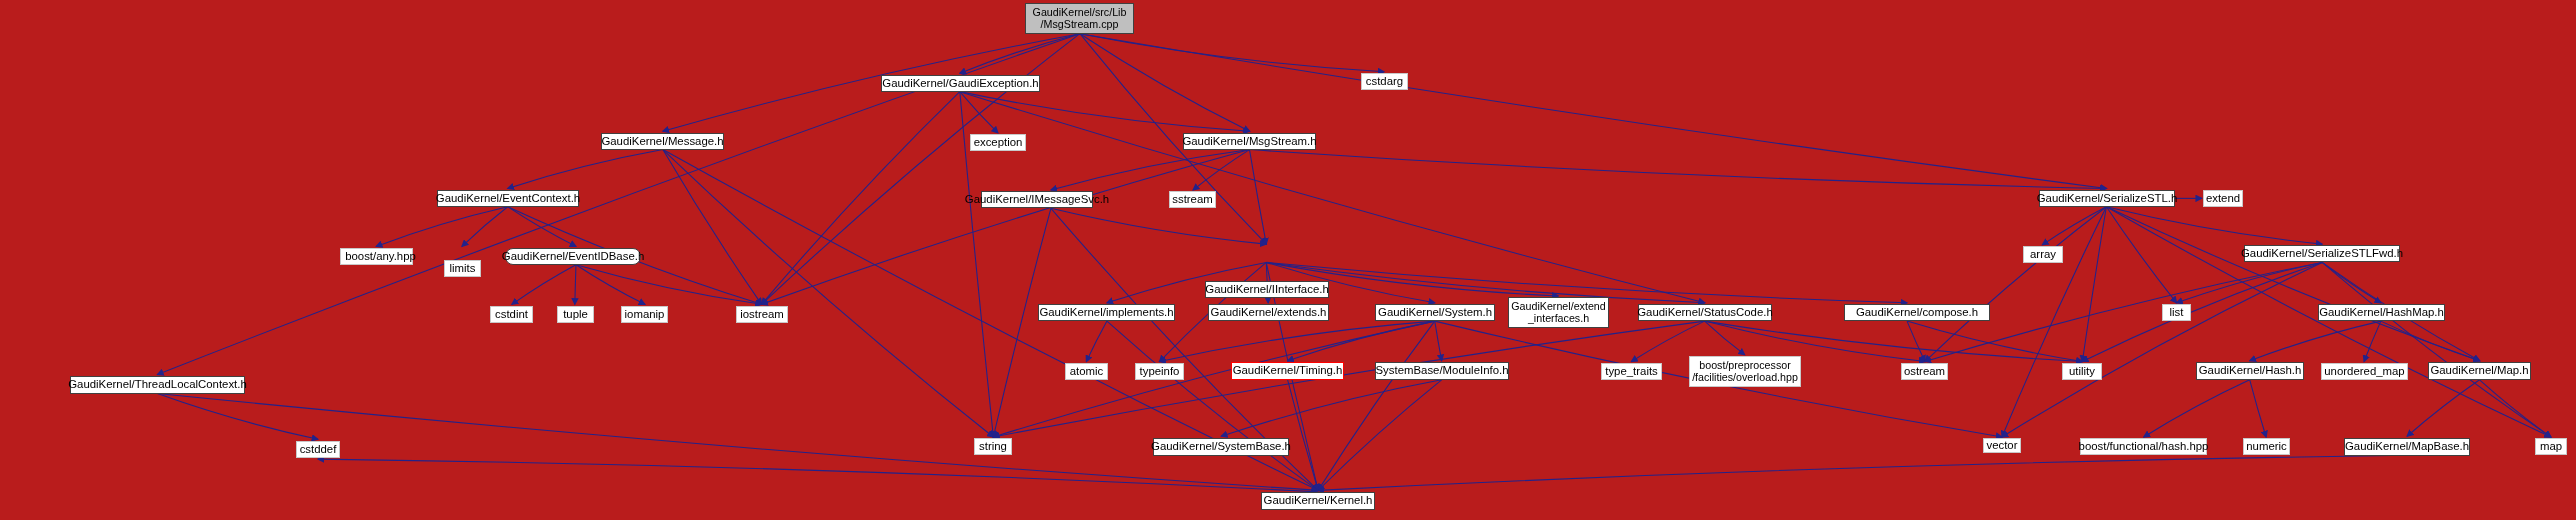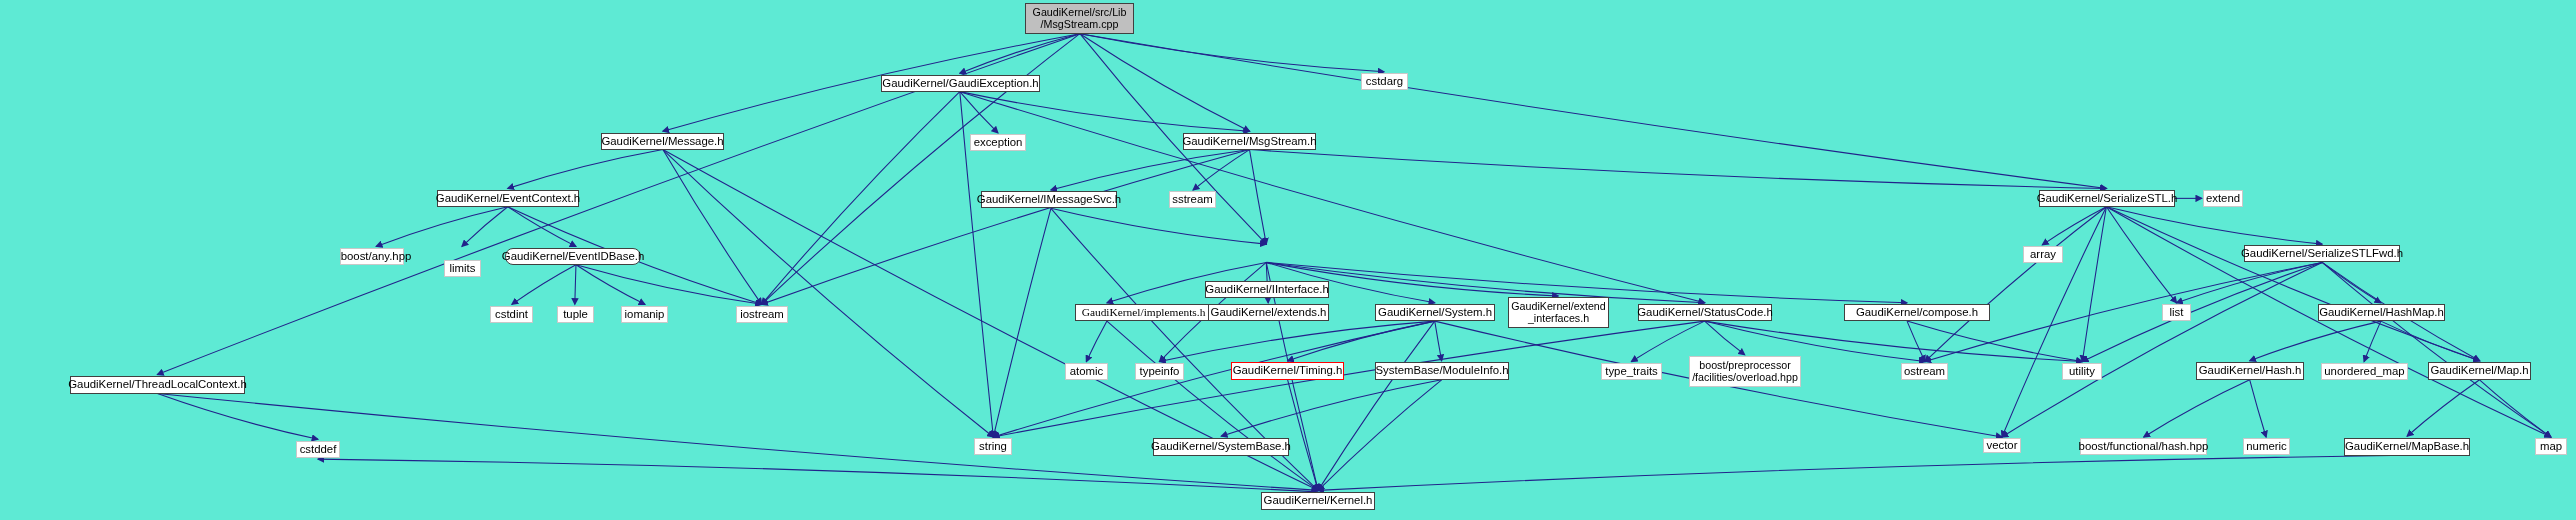--- a/index.html
+++ b/index.html
@@ -1,20 +1,20 @@
 <!DOCTYPE html>
 <html style="font-size:12.2px"><head>
 <meta charset="utf-8">
 <style>
   html,body{margin:0;padding:0;background:#ffffff;}
   #graph{
     position:relative;
     width:2576px;
     height:521px;
-    background:#5eead4;
+    background:#b91c1c;
     font-family:"Liberation Sans", sans-serif;
     overflow:hidden;
   }
   #edges{position:absolute;left:0;top:0;width:2576px;height:521px;}
   .node{
     position:absolute;
     box-sizing:border-box;
     display:flex;
     align-items:center;
     justify-content:center;
@@ -138,30 +138,30 @@
   <div id="node-layer">
       <div class="node root" style="left: 1025px; top: 3px; width: 109px; height: 30.5px; font-size: 10.7px;">GaudiKernel/src/Lib
 /MsgStream.cpp</div>
       <div class="node hdr" style="left: 881px; top: 75px; width: 159px; height: 17px;">GaudiKernel/GaudiException.h</div>
       <div class="node sys" style="left: 1361px; top: 73px; width: 47px; height: 17px;">cstdarg</div>
       <div class="node hdr" style="left: 601px; top: 133px; width: 123px; height: 17px;">GaudiKernel/Message.h</div>
       <div class="node hdr" style="left: 1183px; top: 133px; width: 133px; height: 17px;">GaudiKernel/MsgStream.h</div>
       <div class="node sys" style="left: 970px; top: 134px; width: 56px; height: 17px;">exception</div>
       <div class="node hdr" style="left: 2039px; top: 190px; width: 136px; height: 17px;">GaudiKernel/SerializeSTL.h</div>
       <div class="node sys" style="left: 2203px; top: 190px; width: 40px; height: 17px;">extend</div>
-      <div class="node hdr" style="left: 981px; top: 191px; width: 136px; height: 17px;">GaudiKernel/IMessageSvc.h</div>
+      <div class="node hdr" style="left: 981px; top: 191px; width: 112px; height: 17px;">GaudiKernel/IMessageSvc.h</div>
       <div class="node sys" style="left: 1169px; top: 191px; width: 47px; height: 17px;">sstream</div>
       <div class="node hdr" style="left: 437px; top: 190px; width: 142px; height: 17px;">GaudiKernel/EventContext.h</div>
       <div class="node hdr" style="left: 1205px; top: 245px; width: 124px; height: 17px; margin-top: 36px;">GaudiKernel/IInterface.h</div>
       <div class="node hdr" style="left: 2244px; top: 245px; width: 156px; height: 17px; text-align: center;">GaudiKernel/SerializeSTLFwd.h</div>
       <div class="node sys" style="left: 2023px; top: 246px; width: 40px; height: 17px;">array</div>
       <div class="node hdr" style="left: 505px; top: 248px; width: 136px; height: 17px; border-radius: 8px;">GaudiKernel/EventIDBase.h</div>
-      <div class="node sys" style="left: 340px; top: 248px; width: 64px; height: 17px; padding-left: 11px;">boost/any.hpp</div>
+      <div class="node sys" style="left: 340px; top: 248px; width: 73px; height: 17px; padding-left: 11px;">boost/any.hpp</div>
       <div class="node sys" style="left: 444px; top: 260px; width: 37px; height: 17px;">limits</div>
-      <div class="node hdr" style="left: 1075px; top: 304px; width: 137px; height: 17px; font-family: Liberation Serif, serif;">GaudiKernel/implements.h</div>
+      <div class="node hdr" style="left: 1038px; top: 304px; width: 137px; height: 17px;">GaudiKernel/implements.h</div>
       <div class="node hdr" style="left: 1208px; top: 304px; width: 121px; height: 17px;">GaudiKernel/extends.h</div>
       <div class="node hdr" style="left: 1375px; top: 304px; width: 120px; height: 17px;">GaudiKernel/System.h</div>
       <div class="node hdr" style="left: 1508px; top: 297px; width: 101px; height: 30.5px; font-size: 10.7px;">GaudiKernel/extend
 _interfaces.h</div>
       <div class="node hdr" style="left: 1638px; top: 304px; width: 134px; height: 17px;">GaudiKernel/StatusCode.h</div>
       <div class="node hdr" style="left: 1844px; top: 304px; width: 146px; height: 17px;">GaudiKernel/compose.h</div>
       <div class="node hdr" style="left: 2318px; top: 304px; width: 127px; height: 17px;">GaudiKernel/HashMap.h</div>
       <div class="node sys" style="left: 2162px; top: 304px; width: 29px; height: 17px;">list</div>
       <div class="node sys" style="left: 1065px; top: 363px; width: 43px; height: 17px;">atomic</div>
       <div class="node sys" style="left: 1135px; top: 363px; width: 49px; height: 17px;">typeinfo</div>

